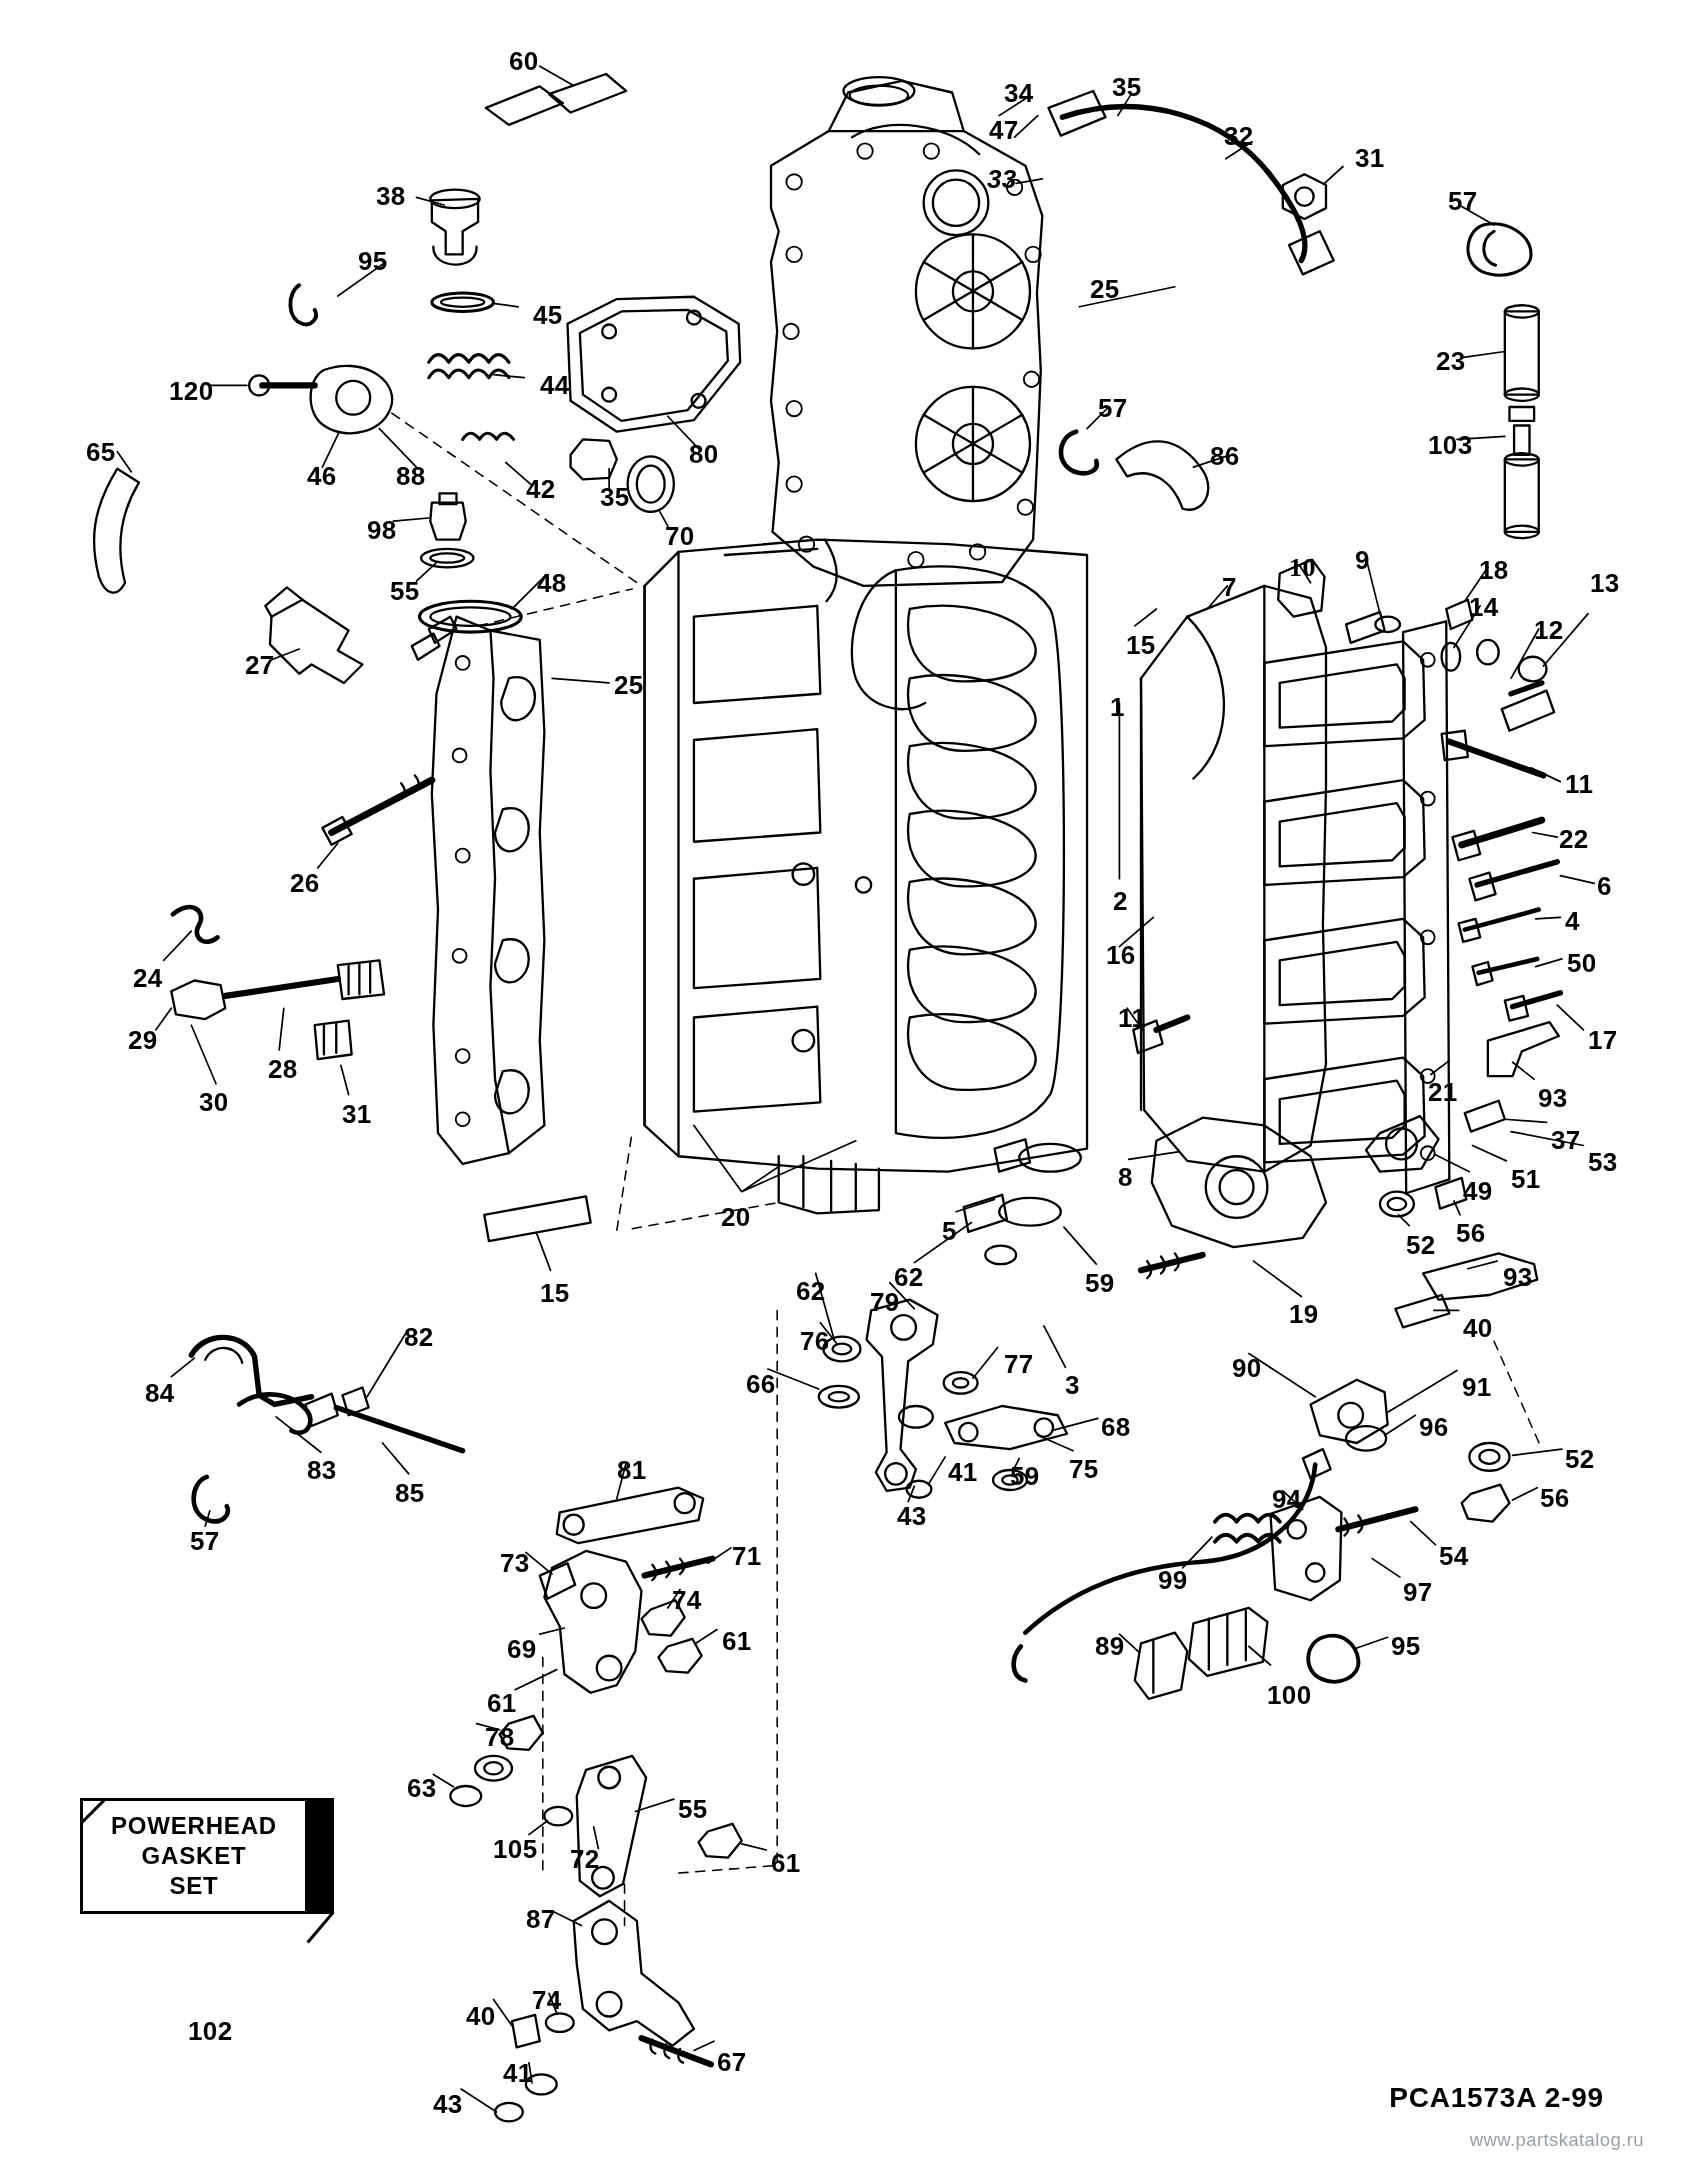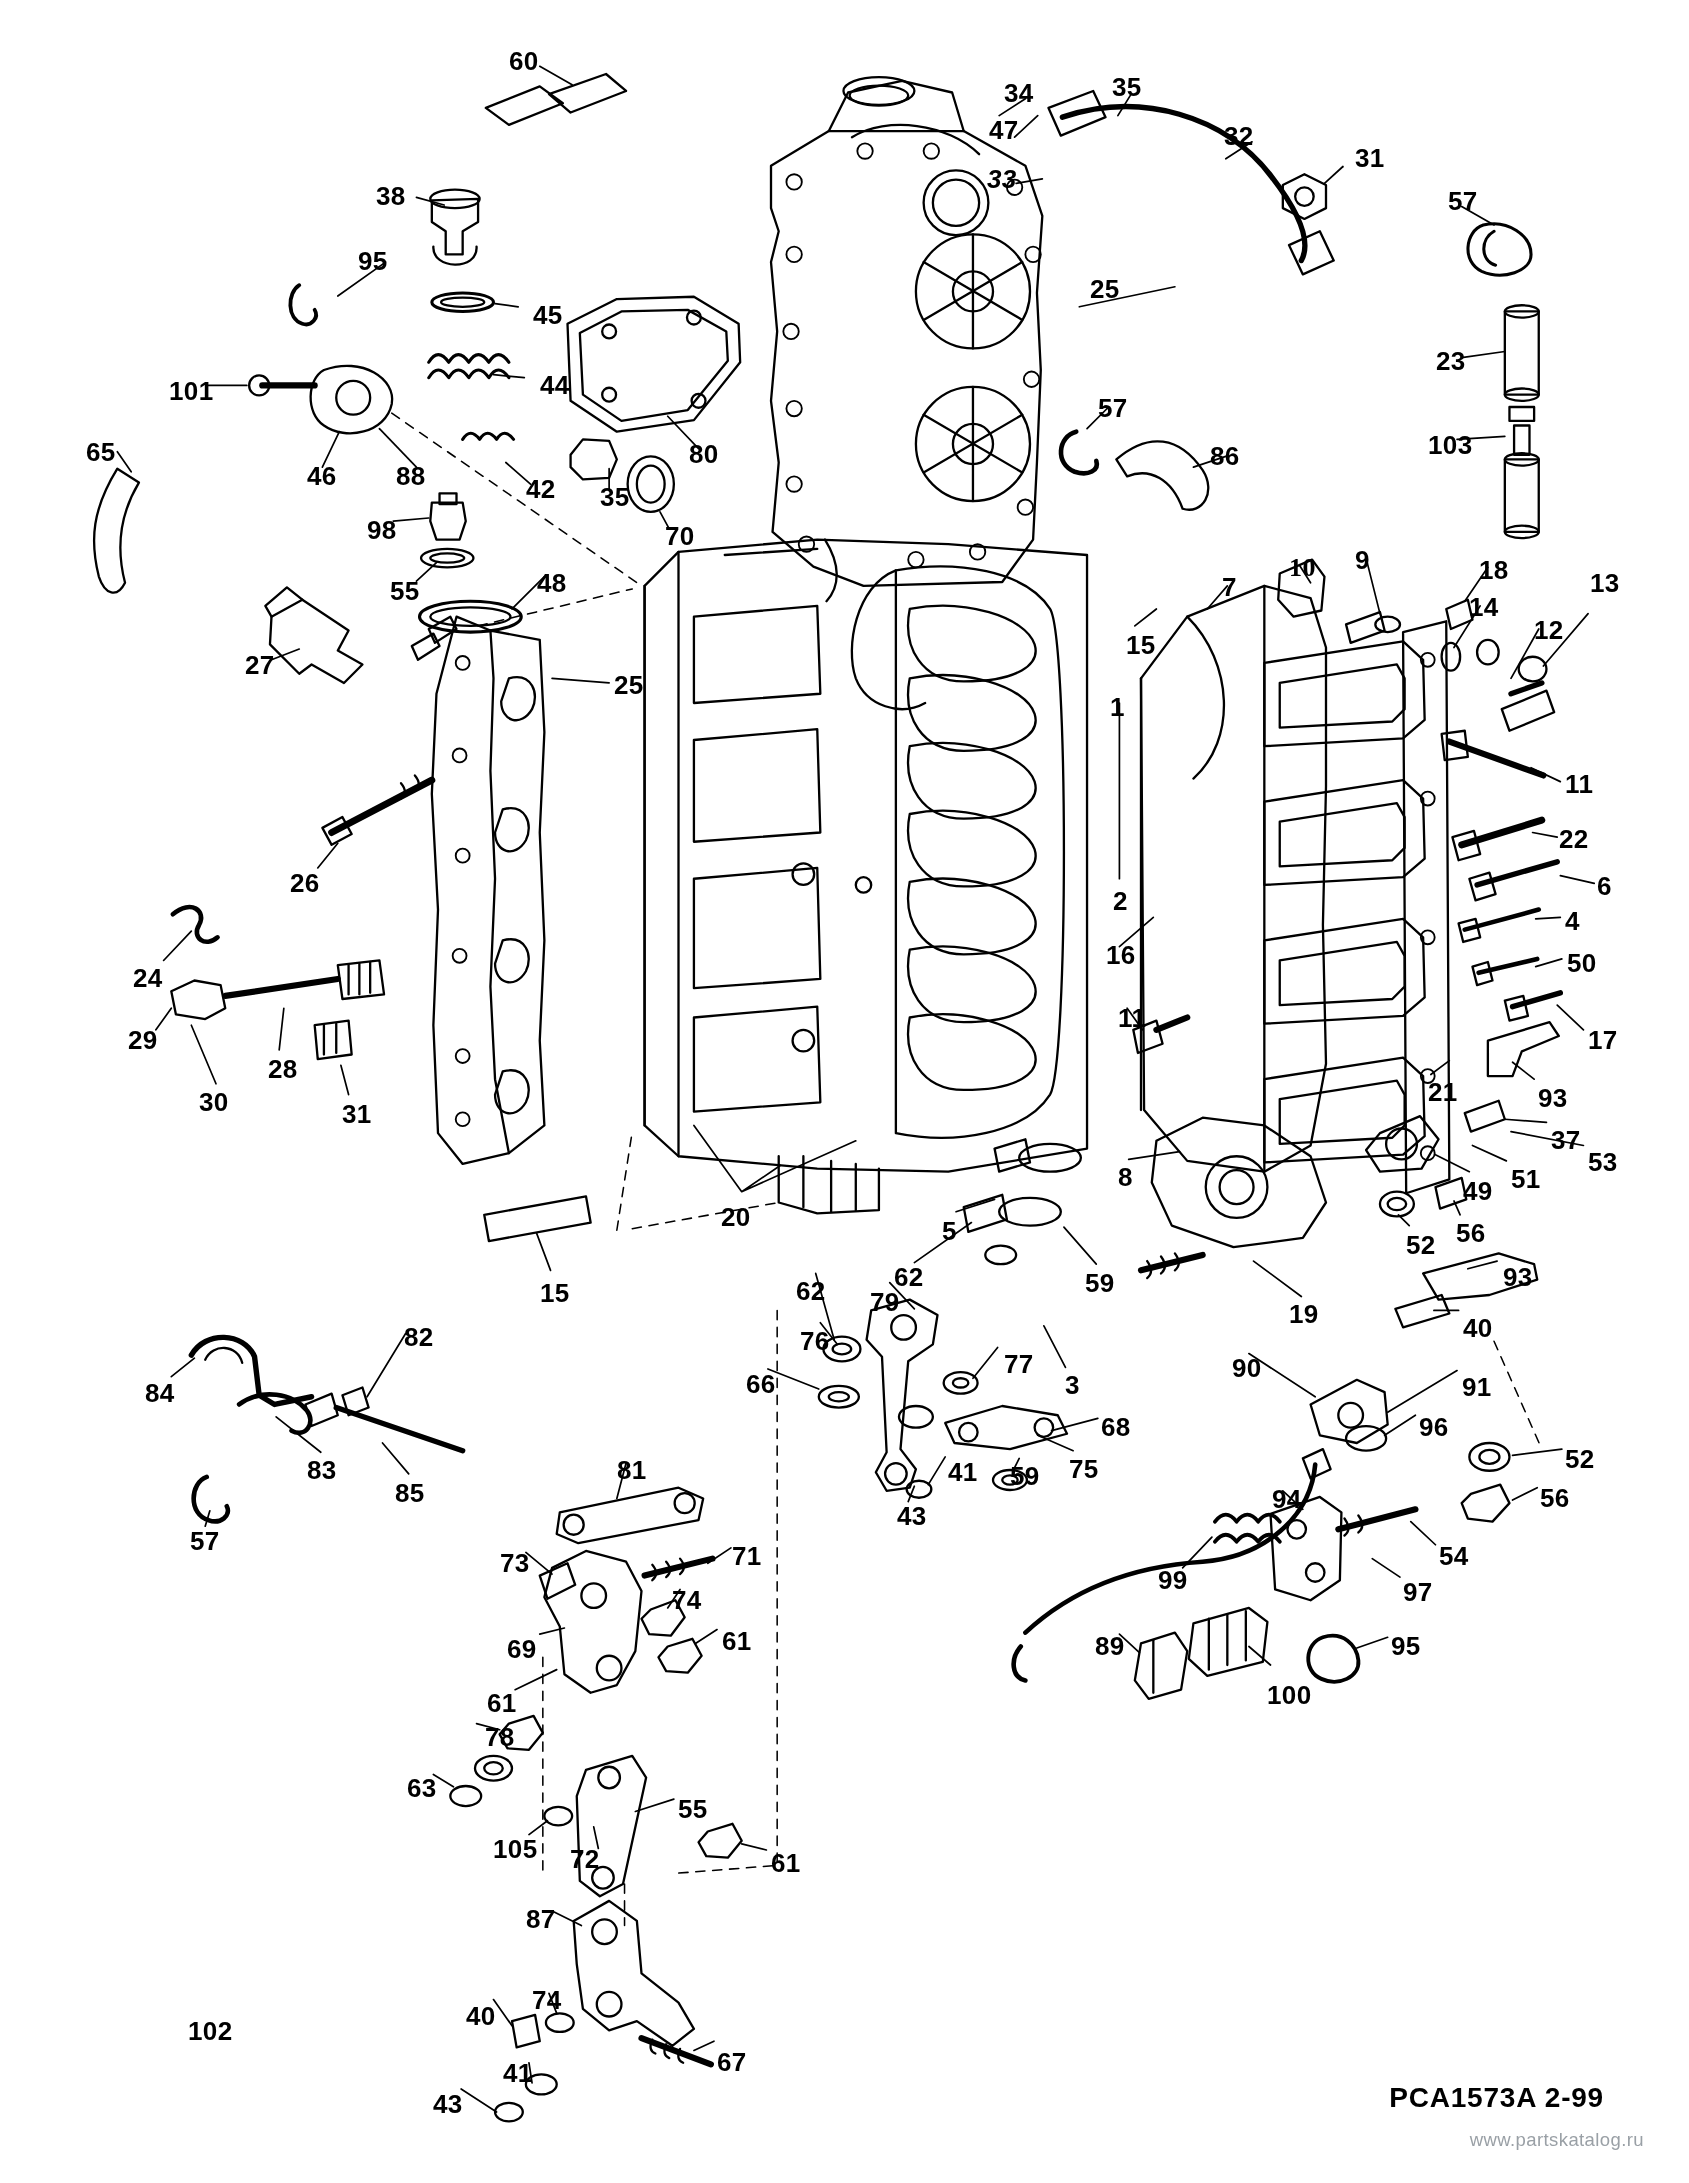--- a/index.html
+++ b/index.html
@@ -641,21 +641,21 @@
       <div class="callout" style="left: 989px; top: 117px;">47</div>
       <div class="callout" style="left: 1224px; top: 123px;">32</div>
       <div class="callout" style="left: 1355px; top: 145px;">31</div>
       <div class="callout" style="left: 987px; top: 166px; font-style: italic;">33</div>
       <div class="callout" style="left: 376px; top: 183px;">38</div>
       <div class="callout" style="left: 1448px; top: 188px;">57</div>
       <div class="callout" style="left: 358px; top: 248px;">95</div>
       <div class="callout" style="left: 1090px; top: 276px;">25</div>
       <div class="callout" style="left: 533px; top: 302px;">45</div>
       <div class="callout" style="left: 1436px; top: 348px;">23</div>
-      <div class="callout" style="left: 169px; top: 378px;">101</div>
+      <div class="callout" style="left: 169px; top: 378px;">120</div>
       <div class="callout" style="left: 540px; top: 372px;">44</div>
       <div class="callout" style="left: 1428px; top: 432px;">103</div>
       <div class="callout" style="left: 86px; top: 439px;">65</div>
       <div class="callout" style="left: 689px; top: 441px;">80</div>
       <div class="callout" style="left: 1098px; top: 395px;">57</div>
       <div class="callout" style="left: 1210px; top: 443px;">86</div>
       <div class="callout" style="left: 307px; top: 463px;">46</div>
       <div class="callout" style="left: 396px; top: 463px;">88</div>
       <div class="callout" style="left: 526px; top: 476px;">42</div>
       <div class="callout" style="left: 600px; top: 484px;">35</div>
@@ -749,18 +749,32 @@
       <div class="callout" style="left: 771px; top: 1850px;">61</div>
       <div class="callout" style="left: 526px; top: 1906px;">87</div>
       <div class="callout" style="left: 466px; top: 2003px;">40</div>
       <div class="callout" style="left: 532px; top: 1987px;">74</div>
       <div class="callout" style="left: 717px; top: 2049px;">67</div>
       <div class="callout" style="left: 503px; top: 2060px;">41</div>
       <div class="callout" style="left: 433px; top: 2091px;">43</div>
       <div class="callout" style="left: 188px; top: 2018px;">102</div>
     </div>
 
+  <div id="gasket-box">
+    <div class="side" style="border-top:0;border-bottom:0;width:26px;height:116px;background:#000;border-left:none;"></div>
+    <div class="front">
+      <span>POWERHEAD</span>
+      <span>GASKET</span>
+      <span>SET</span>
+    </div>
+    <svg width="254" height="146" style="position:absolute;left:0;top:0;" viewBox="0 0 330 190" fill="none" stroke="#000" stroke-width="4">
+      <path d="M0 34 L34 0 L330 0 L330 150 L296 190 L0 190 Z" fill="none" stroke="none"></path>
+      <path d="M0 34 L34 0 L330 0" stroke="#000" stroke-width="4" fill="none"></path>
+      <path d="M330 0 L330 148" stroke="#000" stroke-width="4"></path>
+      <path d="M296 188 L330 148" stroke="#000" stroke-width="4"></path>
+    </svg>
+  </div>
 
   <div id="footer-code">PCA1573A   2-99</div>
   <div id="watermark">www.partskatalog.ru</div>
 
 </div>
 
 
 </body></html>

